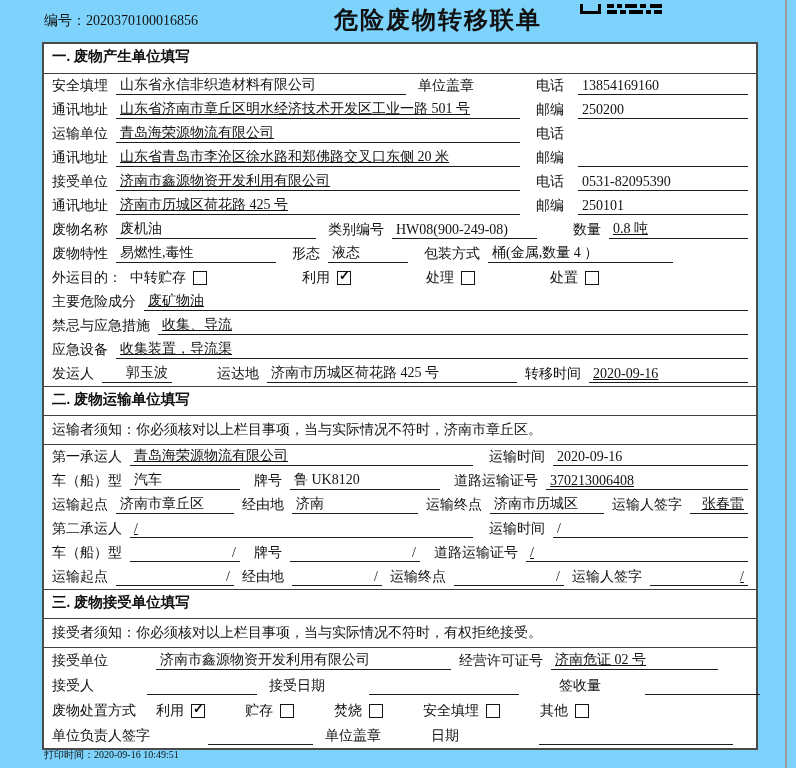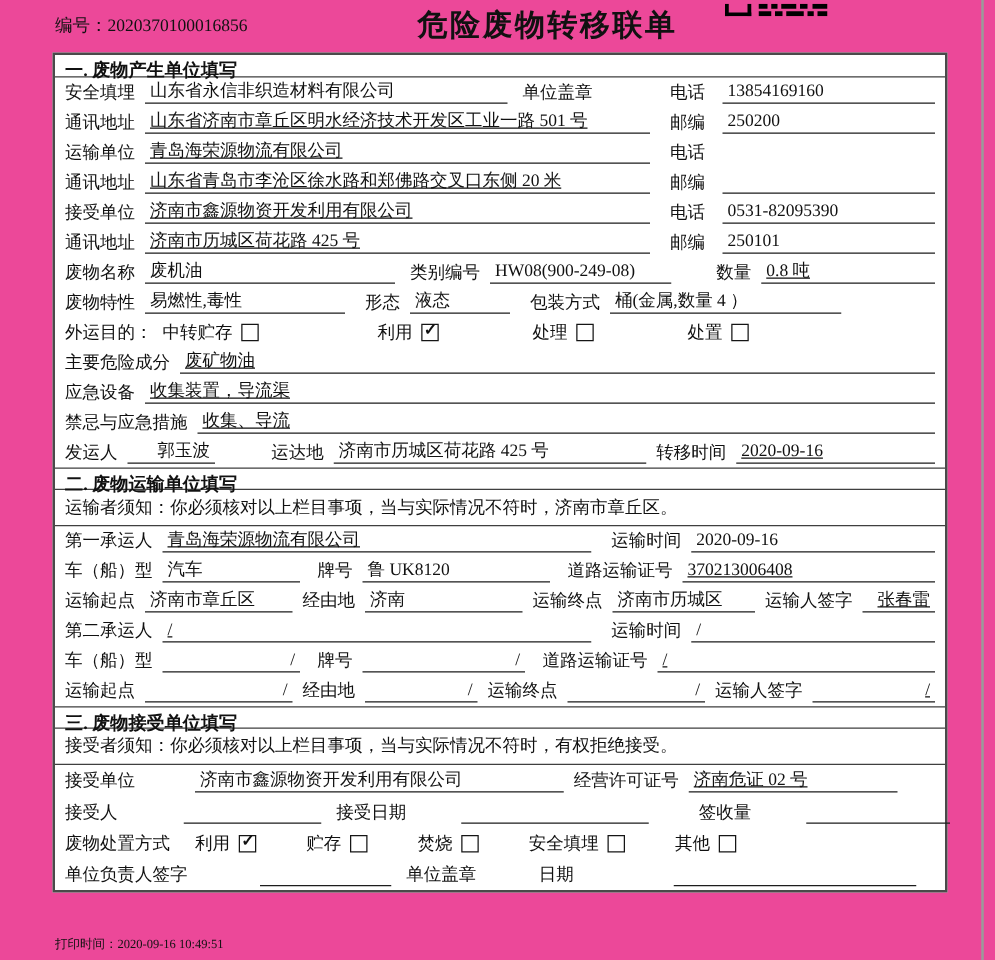--- a/index.html
+++ b/index.html
@@ -1,28 +1,28 @@
 <!DOCTYPE html>
 <html><head>
 <meta charset="utf-8">
 <style>
   html,body{margin:0;padding:0;background:#fff;}
-  .page{position:relative;width:796px;height:768px;background:#ec4899;overflow:hidden;
+  .page{position:relative;width:796px;height:768px;background:#7dd3fc;overflow:hidden;
         font-family:"Liberation Serif","DejaVu Serif",serif;color:#111;}
   .edge{position:absolute;left:785px;top:0;width:2px;height:768px;background:#9a9a9a;}
   
   .topbar{position:absolute;left:0;top:0;width:796px;height:40px;}
   .docnum{position:absolute;left:44px;top:12px;font-size:14px;white-space:nowrap;}
   .title{position:absolute;left:80px;top:4px;width:716px;text-align:center;
          font-size:24px;font-weight:bold;letter-spacing:2px;}
   .qr{position:absolute;left:580px;top:0;}
   
   .formbox{position:absolute;left:42px;top:42px;width:716px;box-sizing:border-box;
            border:2px solid #4a4a4a;background:#fff;}
-  .sec{height:18px;box-sizing:border-box;padding:3px 8px 0;font-weight:bold;font-size:14.5px;
+  .sec{height:30px;box-sizing:border-box;padding:3px 8px 0;font-weight:bold;font-size:14.5px;
        border-bottom:1.5px solid #3f3f3f;}
   .sec.bt{border-top:1.5px solid #3f3f3f;}
   .notice{height:29px;box-sizing:border-box;padding:0 8px;display:flex;align-items:center;
           border-bottom:1.5px solid #3f3f3f;font-size:14px;}
   .row{display:flex;align-items:flex-end;height:24px;box-sizing:border-box;
        padding:0 8px 3px;font-size:14px;}
   .row.h25{height:25px;}
   .lbl{white-space:nowrap;margin-right:8px;flex:0 0 auto;}
   .plain{white-space:nowrap;flex:0 0 auto;}
   .u{border-bottom:1px solid #1c1c1c;padding:0 4px 0;white-space:nowrap;overflow:hidden;
@@ -177,27 +177,27 @@
         <span class="cb"></span>
       </span>
     </div>
 
     <div class="row">
       <span class="lbl">主要危险成分</span>
       <span class="u grow">废矿物油</span>
     </div>
 
     <div class="row">
+      <span class="lbl">禁忌与应急措施</span>
+      <span class="u grow">收集、导流</span>
+    </div>
+
+    <div class="row">
       <span class="lbl">应急设备</span>
       <span class="u grow">收集装置，导流渠</span>
-    </div>
-
-    <div class="row">
-      <span class="lbl">禁忌与应急措施</span>
-      <span class="u grow">收集、导流</span>
     </div>
 
     <div class="row">
       <span class="lbl">发运人</span>
       <span class="u w70 ctr">郭玉波</span>
       <span class="lbl ml45">运达地</span>
       <span class="u w250">济南市历城区荷花路 425 号</span>
       <span class="lbl ml8">转移时间</span>
       <span class="u grow">2020-09-16</span>
     </div>

